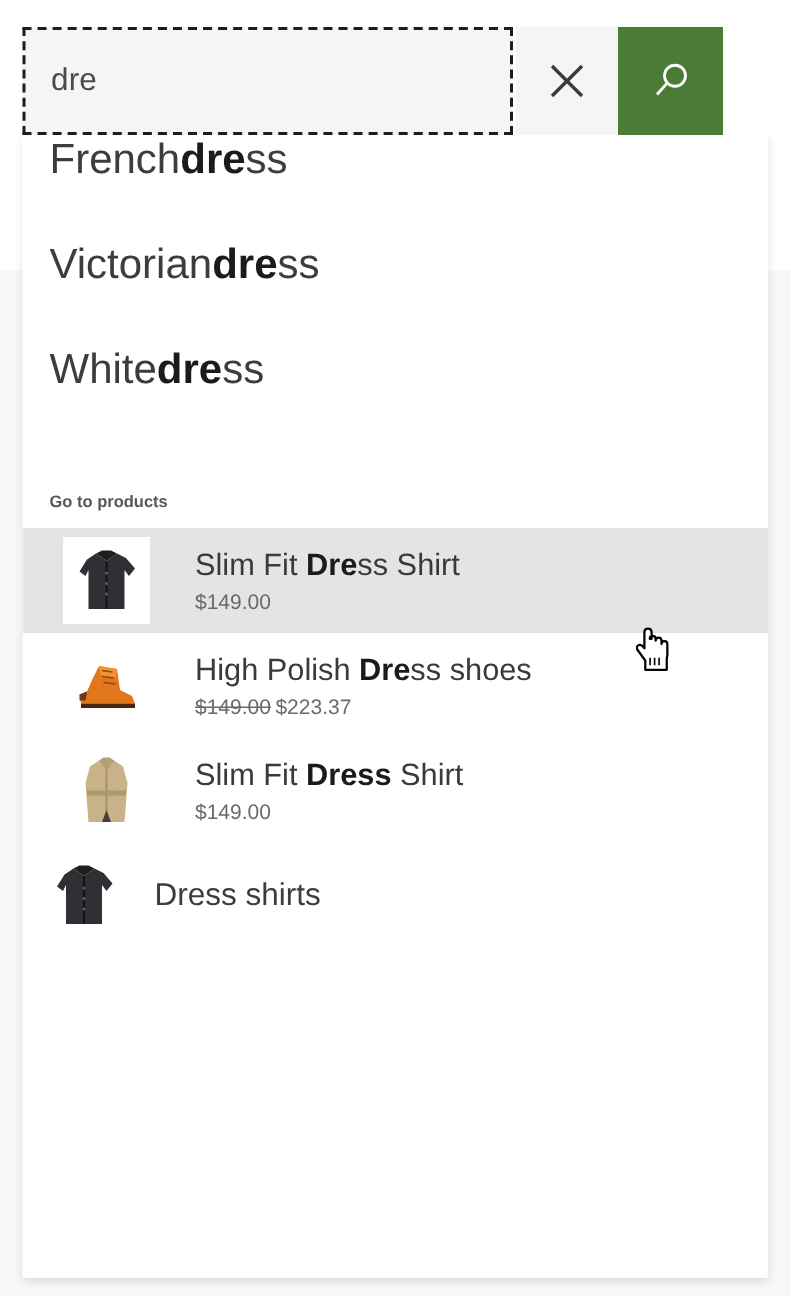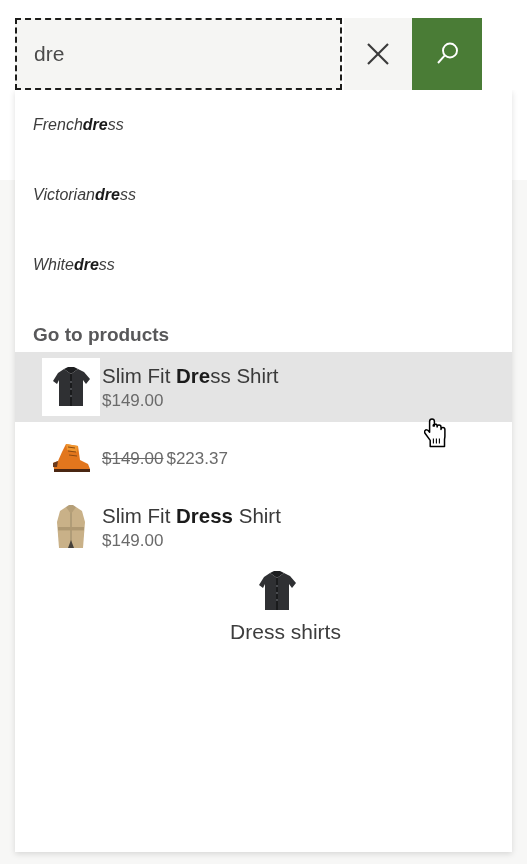--- a/index.html
+++ b/index.html
@@ -103,32 +103,30 @@
     height: 762px;
     background: #ffffff;
     box-shadow: 0 2px 6px rgba(0,0,0,.13);
     z-index: 4;
     overflow: hidden;
   }
 
   .suggestion {
     height: 70px;
     display: flex;
-    align-items: center;
     padding: 0 0 0 18px;
-    font-size: 16px;
+    font-size: 28px;
     color: #3d3d3d;
     cursor: pointer;
     font-weight: 400;
-    font-style: italic;
   }
   .suggestion b { font-weight: 700; color: #1b1b1b; }
 
   .section-head {
-    font-size: 19px;
+    font-size: 11px;
     font-weight: 700;
     color: #58585a;
     padding: 18px 0 0 18px;
     height: 52px;
     display: flex;
     align-items: center;
   }
 
   .product-row {
     display: flex;
@@ -147,52 +145,51 @@
     display: flex;
     align-items: center;
     justify-content: center;
     overflow: hidden;
   }
   .product-row.is-active .thumb { background: #ffffff; }
 
   .thumb svg { display: block; }
 
   .product-text {
-    margin-left: 2px;
+    margin-left: 30px;
     display: flex;
     flex-direction: column;
     justify-content: center;
   }
   .product-title {
     font-size: 20.5px;
     color: #3a3a3a;
     line-height: 1.18;
     font-weight: 400;
   }
   .product-title b { font-weight: 700; color: #1b1b1b; }
 
   .product-price {
-    font-size: 17px;
+    font-size: 14px;
     color: #6a6a6a;
     margin-top: 3px;
     line-height: 1.15;
   }
   .price-old {
     text-decoration: line-through;
     color: #6a6a6a;
     margin-right: 3px;
   }
 
   .cat-row {
     display: flex;
     align-items: center;
     height: 70px;
-    padding-left: 26px;
-    cursor: pointer;
-    flex-direction: column;
+    padding-left: 12px;
+    cursor: pointer;
   }
   .cat-label {
     margin-left: 18px;
     font-size: 21px;
     color: #3d3d3d;
   }
 
   
   .cursor {
     position: absolute;
@@ -277,20 +274,23 @@
     <div class="thumb">
       <svg width="54" height="54" viewBox="0 0 54 54">
         <path d="M22 14 L34 16 L36 30 L44 34 L46 39 L10 39 L9 33 L14 31 L18 22 Z" fill="#e2761d"></path>
         <path d="M22 14 L34 16 L33 22 L23 20 Z" fill="#f0962f"></path>
         <path d="M9 33 L14 31 L13 37 L9 37 Z" fill="#6b3a1c"></path>
         <path d="M10 39 L46 39 L46 42 L10 42 Z" fill="#4a2612"></path>
         <path d="M24 17 L31 18 M24 21 L32 22 M25 25 L33 26" stroke="#8a4a12" stroke-width="1"></path>
       </svg>
     </div>
     <div class="product-text">
+      <div class="product-title">
+        <span>High Polish </span><b>Dre</b><span>ss shoes</span>
+      </div>
       <div class="product-price">
         <span class="price-old">$149.00</span><span>$223.37</span>
       </div>
     </div>
   </div>
 
   <div class="product-row">
     <div class="thumb">
       <svg width="54" height="54" viewBox="0 0 54 54">
         <path d="M22 7 L16 11 L13 22 L15 48 L39 48 L41 22 L38 11 L32 7 Z" fill="#c9b188"></path>

